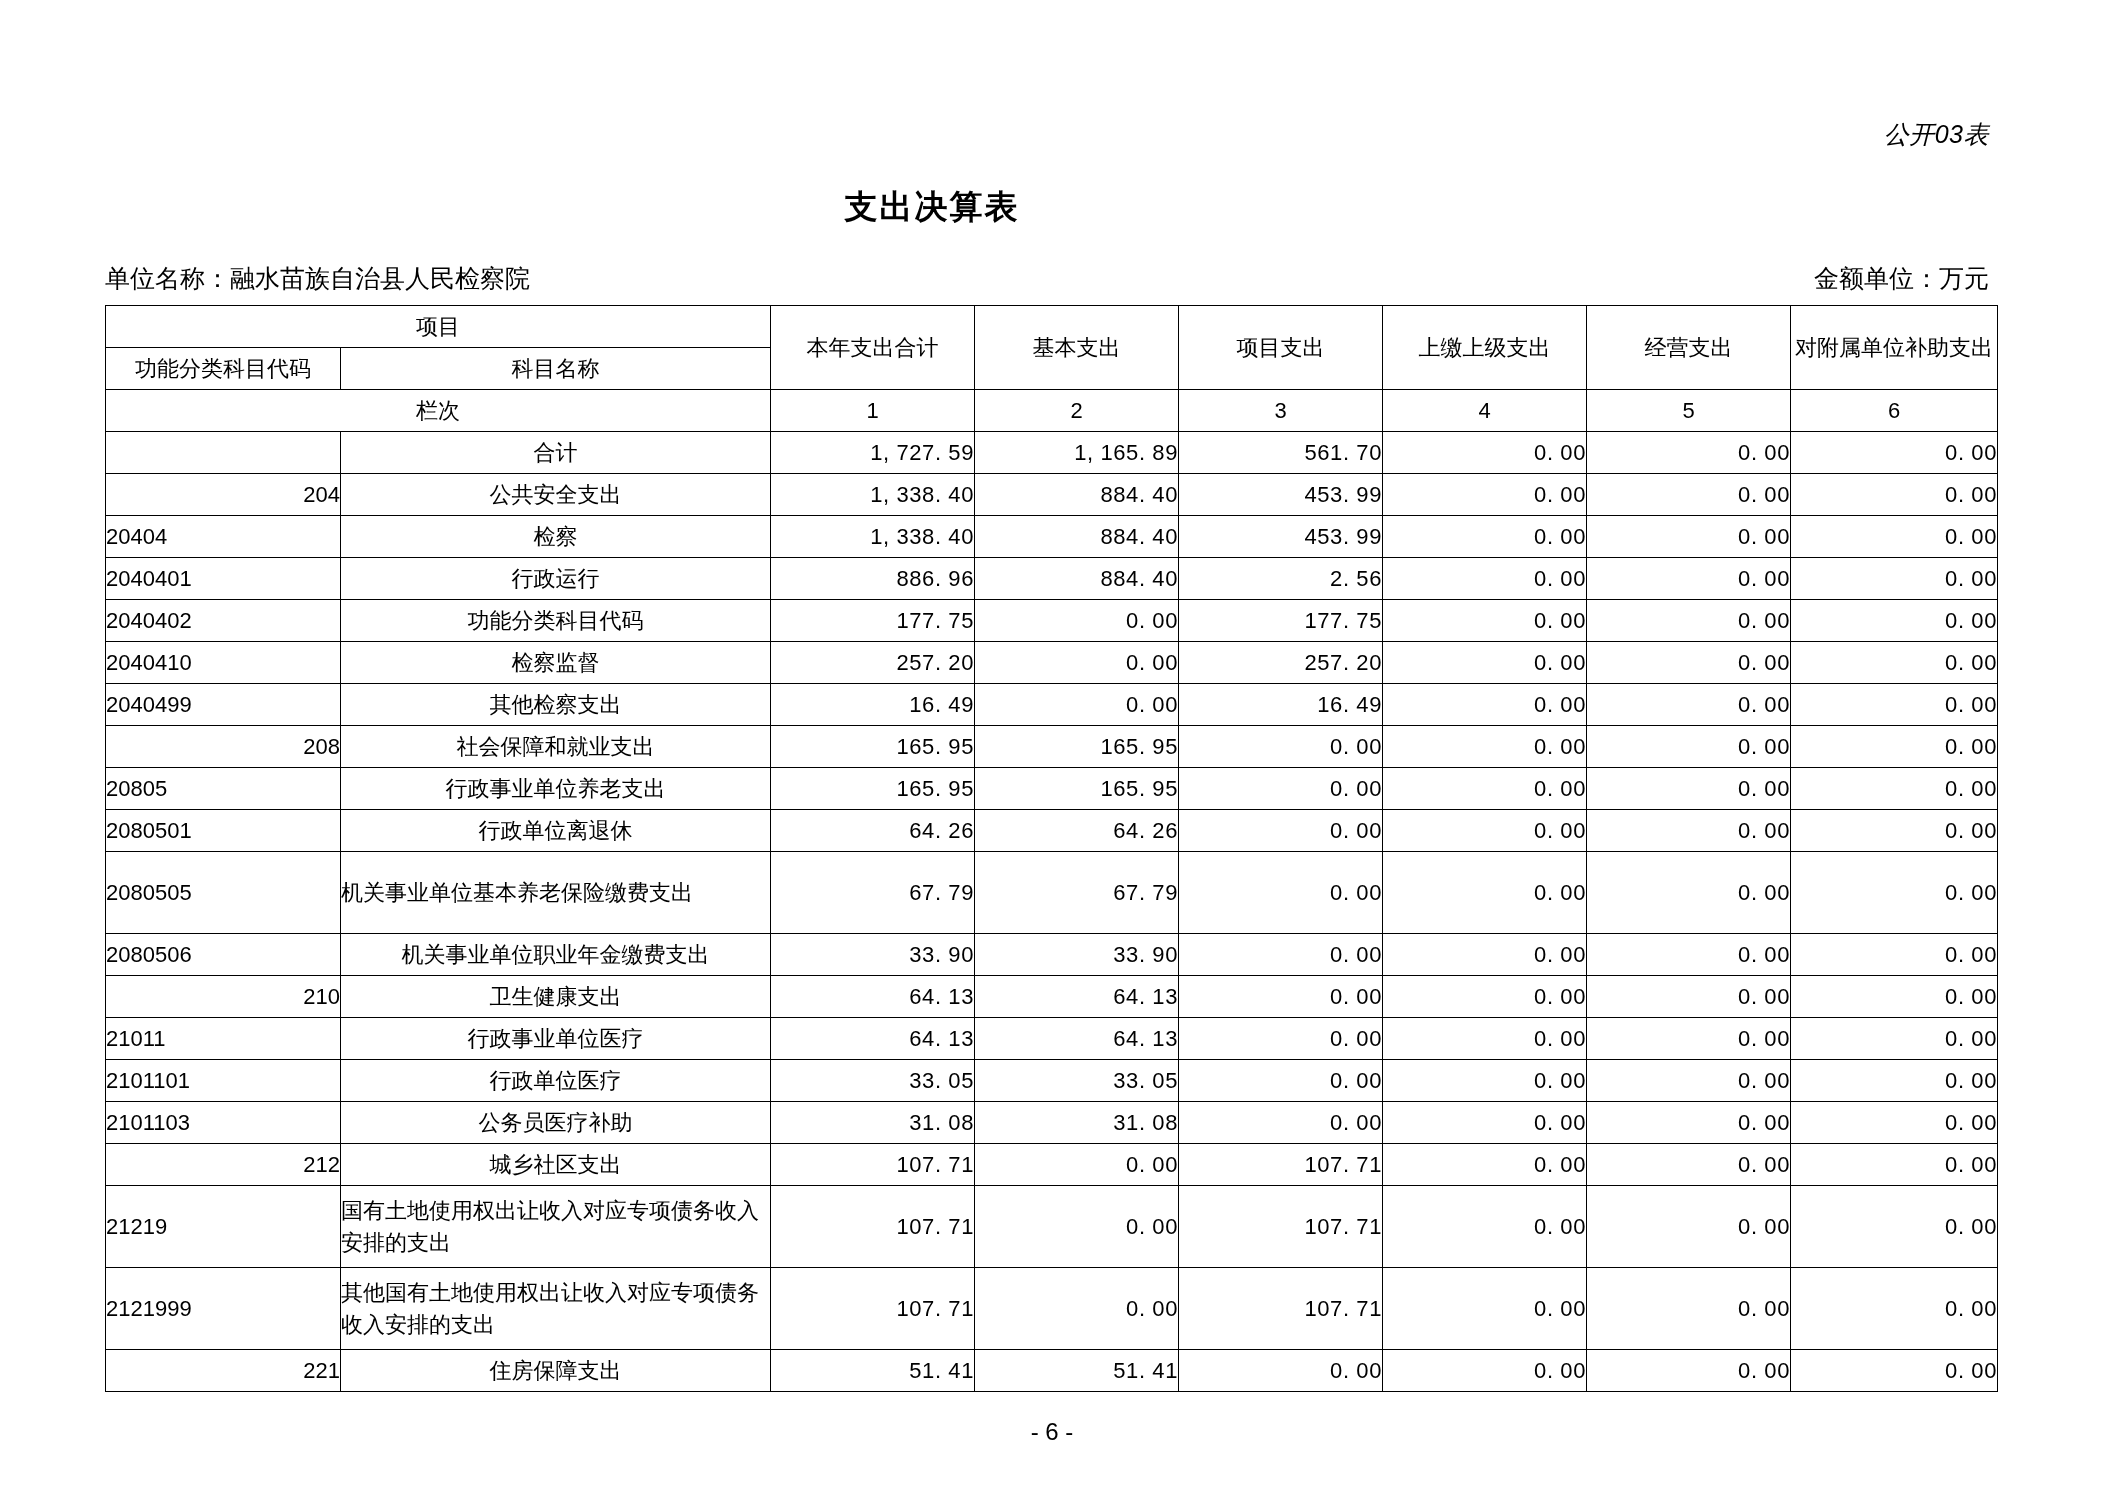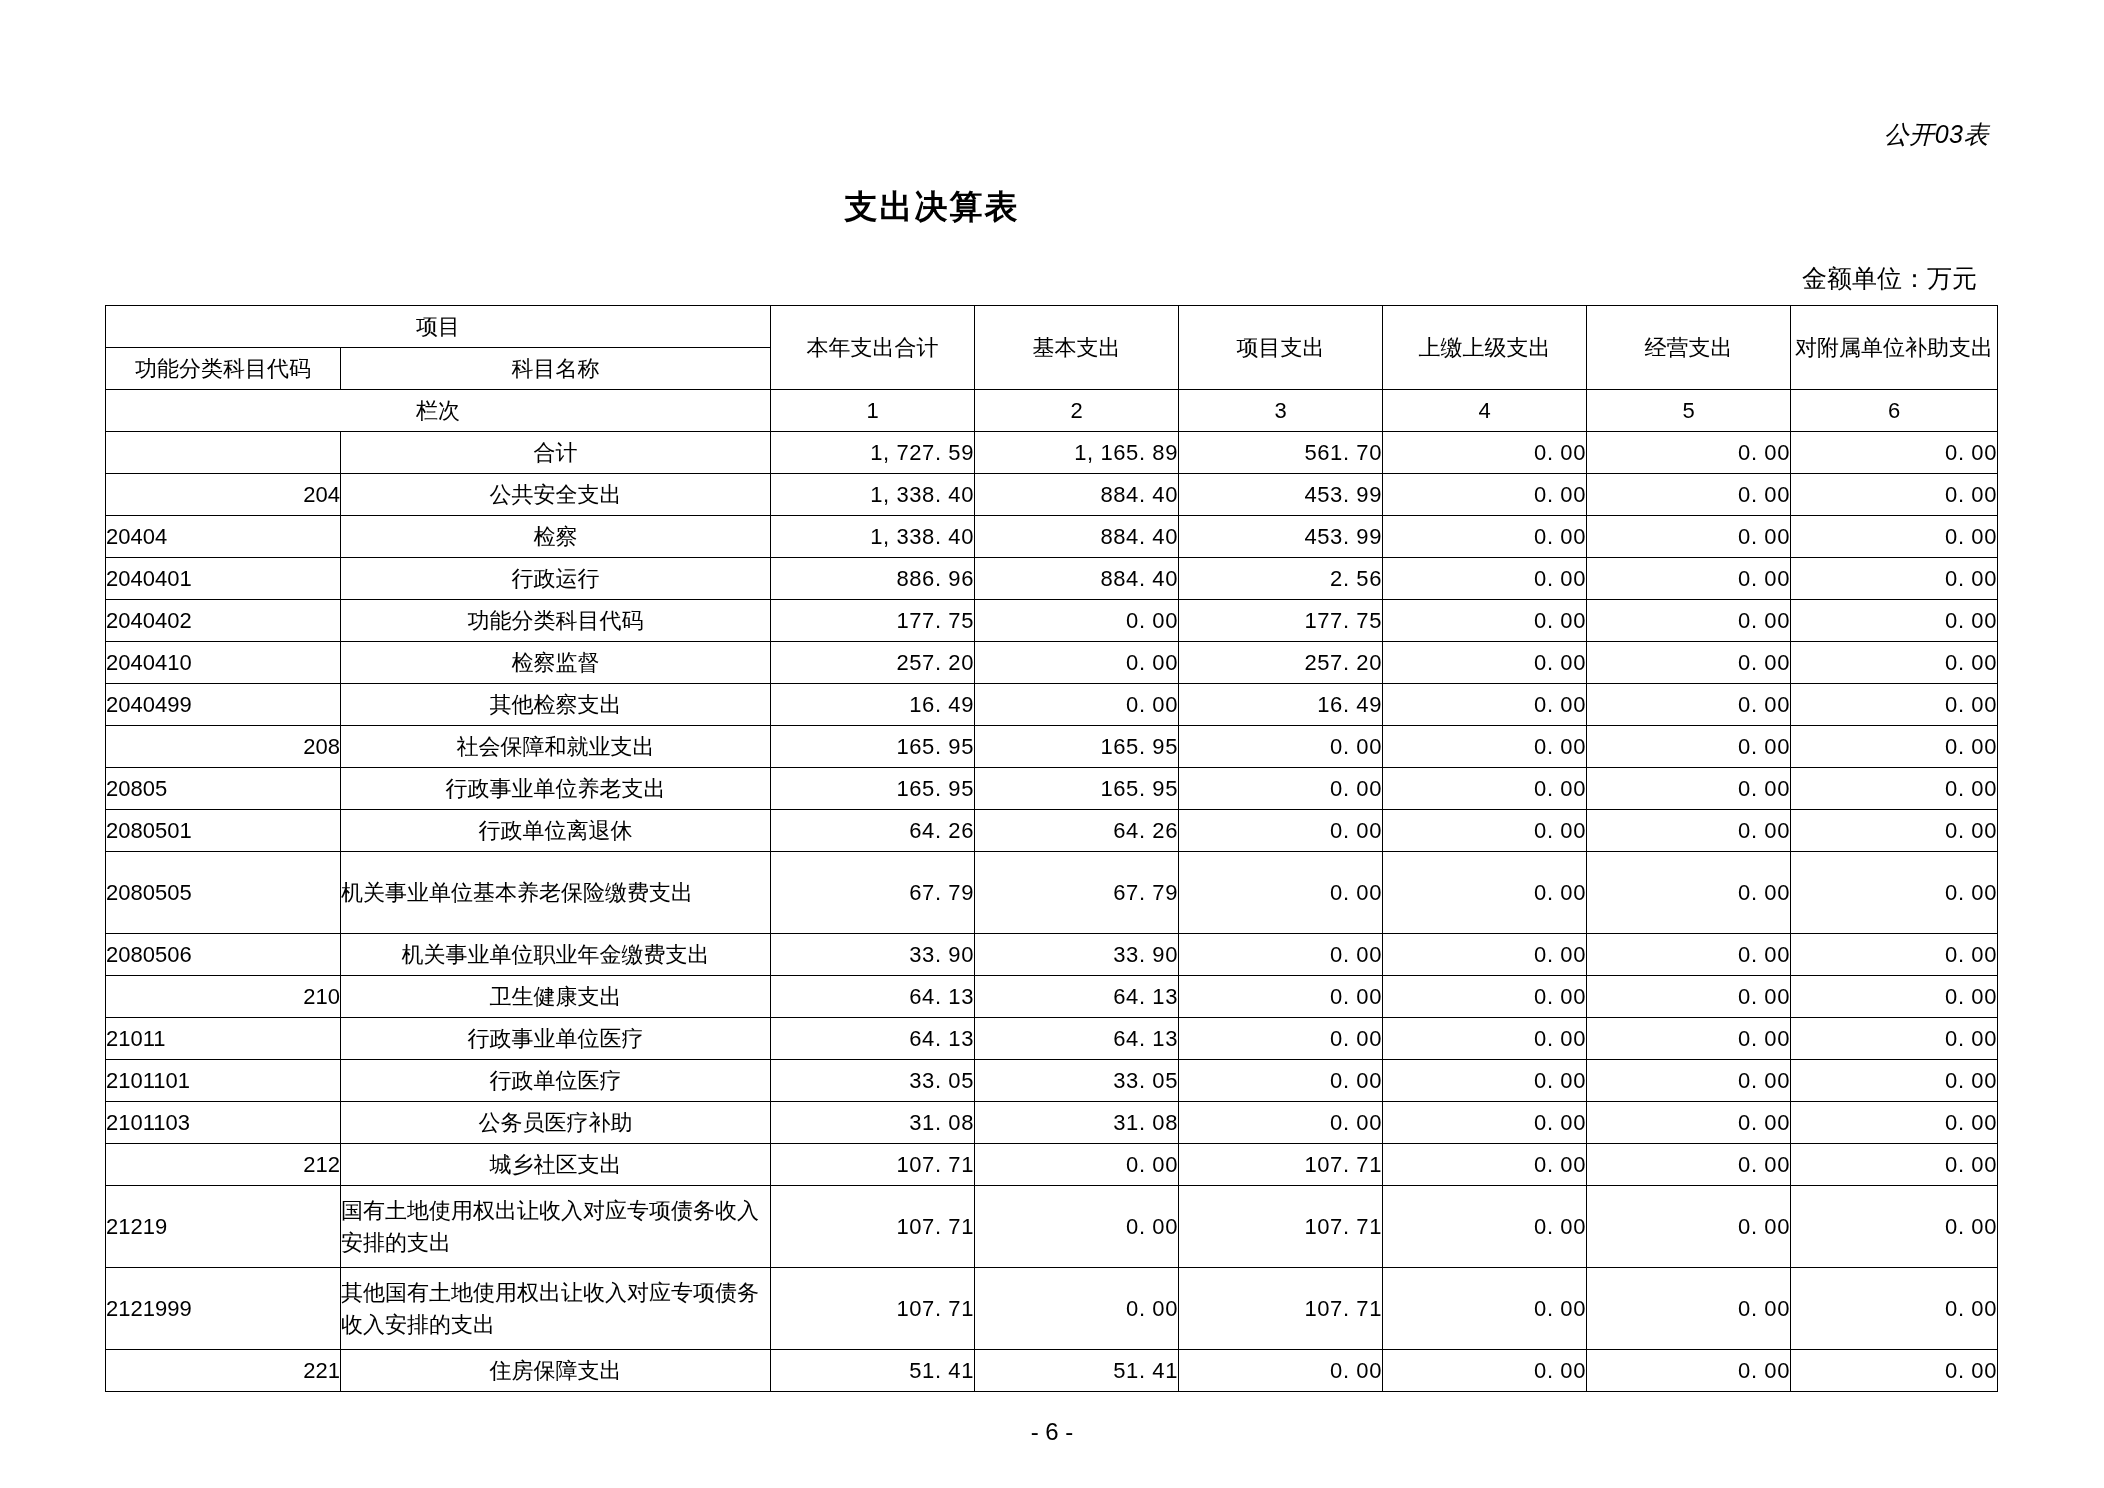--- a/index.html
+++ b/index.html
@@ -51,21 +51,21 @@
     font-family: "Liberation Sans", sans-serif;
   }
   .meta-left {
     position: absolute;
     left: 0;
     top: 0;
     white-space: nowrap;
   }
   .meta-right {
     position: absolute;
-    right: 12px;
+    right: 0;
     top: 0;
     white-space: nowrap;
   }
   table.sheet {
     position: absolute;
     top: 305px;
     left: 105px;
     border-collapse: collapse;
     table-layout: fixed;
     width: 1892px;
@@ -129,20 +129,21 @@
 </head>
 <body>
 
 <div class="page">
 
   <div class="form-code">公开03表</div>
 
   <div class="doc-title">支出决算表</div>
 
   <div class="meta-row">
+    <span class="meta-left">单位名称：融水苗族自治县人民检察院</span>
     <span class="meta-right">金额单位：万元</span>
   </div>
 
   <table class="sheet">
     <colgroup>
       <col class="c-code">
       <col class="c-name">
       <col class="c-num">
       <col class="c-num">
       <col class="c-num">

